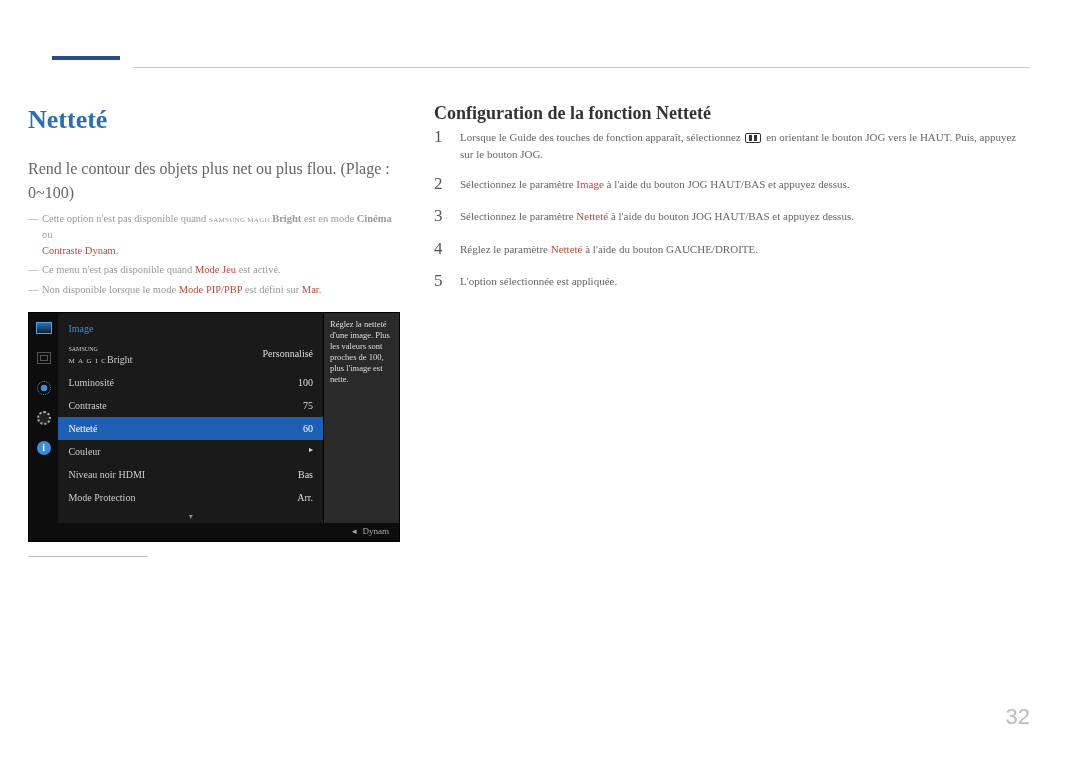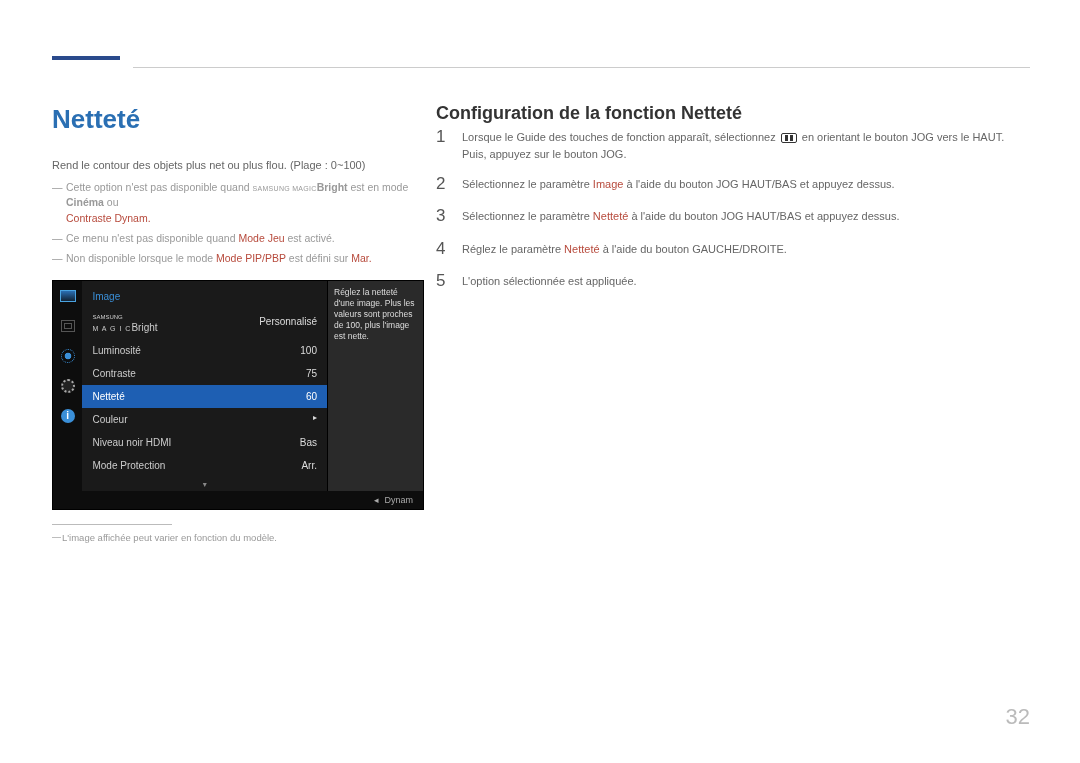--- a/index.html
+++ b/index.html
@@ -24,38 +24,39 @@
   .top-rule {
     position: absolute;
     top: 67px;
     left: 133px;
     right: 50px;
     height: 1px;
     background: #ccc;
   }
   .page {
     display: flex;
-    padding: 100px 50px 0 52px;
-    gap: 12px;
+    padding: 100px 50px 0 28px;
+    gap: 34px;
+    font-family: Liberation Serif, serif;
   }
   .col-left { width: 372px; }
   .col-right { flex: 1; }
   h1.title {
     color: #2a6fb3;
     font-size: 26px;
     font-weight: 600;
     margin-bottom: 18px;
   }
   h2.subtitle {
     color: #333;
     font-size: 18px;
     font-weight: 600;
     margin-bottom: 0;
   }
-  .para { color: #666; font-size: 11px; margin-bottom: 6px; }
+  .para { color: #666; font-size: 16px; margin-bottom: 6px; }
   .note-line { color: #999; font-size: 10.5px; margin: 4px 0 4px 0; position: relative; padding-left: 14px; }
   .note-line::before { content: "―"; position: absolute; left: 0; color: #999; }
   .accent { color: #b74a3c; }
   .footnote-rule { width: 120px; height: 1px; background: #bbb; margin: 14px 0 6px 0; }
   .footnote { color: #999; font-size: 9.5px; padding-left: 10px; position: relative; }
   .footnote::before { content: "―"; position: absolute; left: 0; color: #999; font-size: 9px; }
 
   
   .step { display: flex; gap: 12px; margin-bottom: 12px; align-items: flex-start; }
   .step-num { color: #555; font-size: 17px; font-weight: 300; width: 14px; flex-shrink: 0; line-height: 1.2; }
@@ -105,21 +106,21 @@
   .ic-info { width:14px;height:14px;border-radius:50%;background:#3a8fd8;color:#fff;font-weight:bold;font-size:10px;line-height:14px;text-align:center; }
   .osd-main { flex:1; display:flex; }
   .osd-list { flex:1; padding: 6px 0 0 0; }
   .osd-header { color:#3a8fd8; font-size:10px; padding: 2px 10px 6px 10px; }
   .osd-row { display:flex; justify-content:space-between; padding: 4px 10px; color:#ccc; font-size:10px; }
   .osd-row.sel { background:#1e5fb3; color:#fff; }
   .osd-row .val { color:#ddd;text-align:center; }
   .osd-row.sel .val { color:#fff; }
   .magic { font-size:7px; letter-spacing:1px; }
   .osd-tip {
-    width: 96px;
+    width: 76px;
     background: #2a2a2a;
     padding: 6px;
     font-size: 8.5px;
     line-height: 1.3;
     color:#ddd;
     border-left:1px solid #000;
   }
   .osd-foot {
     height: 18px;
     background:#0d0d0d;
@@ -226,21 +227,20 @@
           <div class="osd-tip">Réglez la netteté d'une image. Plus les valeurs sont proches de 100, plus l'image est nette.</div>
         </div>
         <div class="osd-foot">
           <span>◂</span>
           <span>Dynam</span>
         </div>
       </div>
     </div>
 
     <div class="footnote-rule"></div>
-    <p class="footnote">L'image affichée peut varier en fonction du modèle.</p>
   </div>
 
   <div class="col-right">
     <h2 class="subtitle">Configuration de la fonction Netteté</h2>
 
     <div class="step">
       <div class="step-num">1</div>
       <div class="step-text">
         <span>Lorsque le Guide des touches de fonction apparaît, sélectionnez </span><span class="jog-icon"></span><span> en orientant le bouton JOG vers le HAUT. Puis, appuyez sur le bouton JOG.</span>
       </div>

